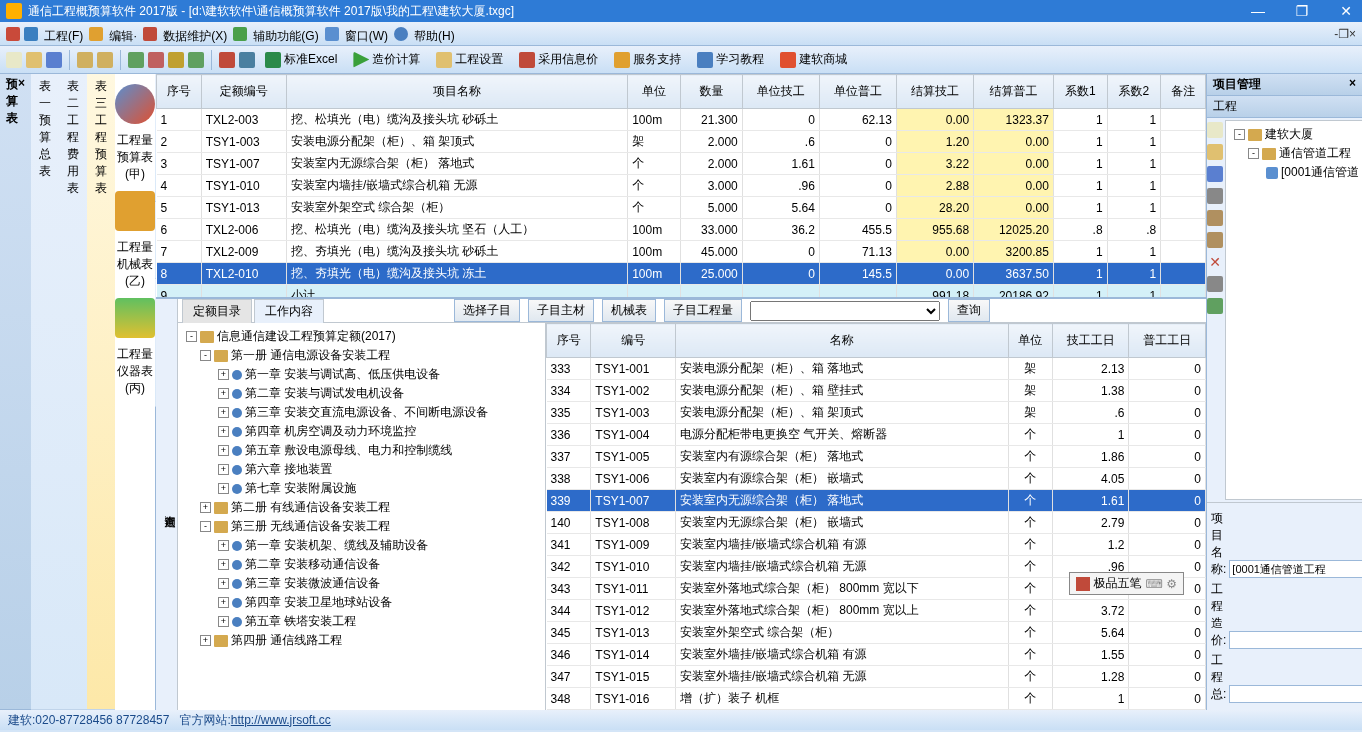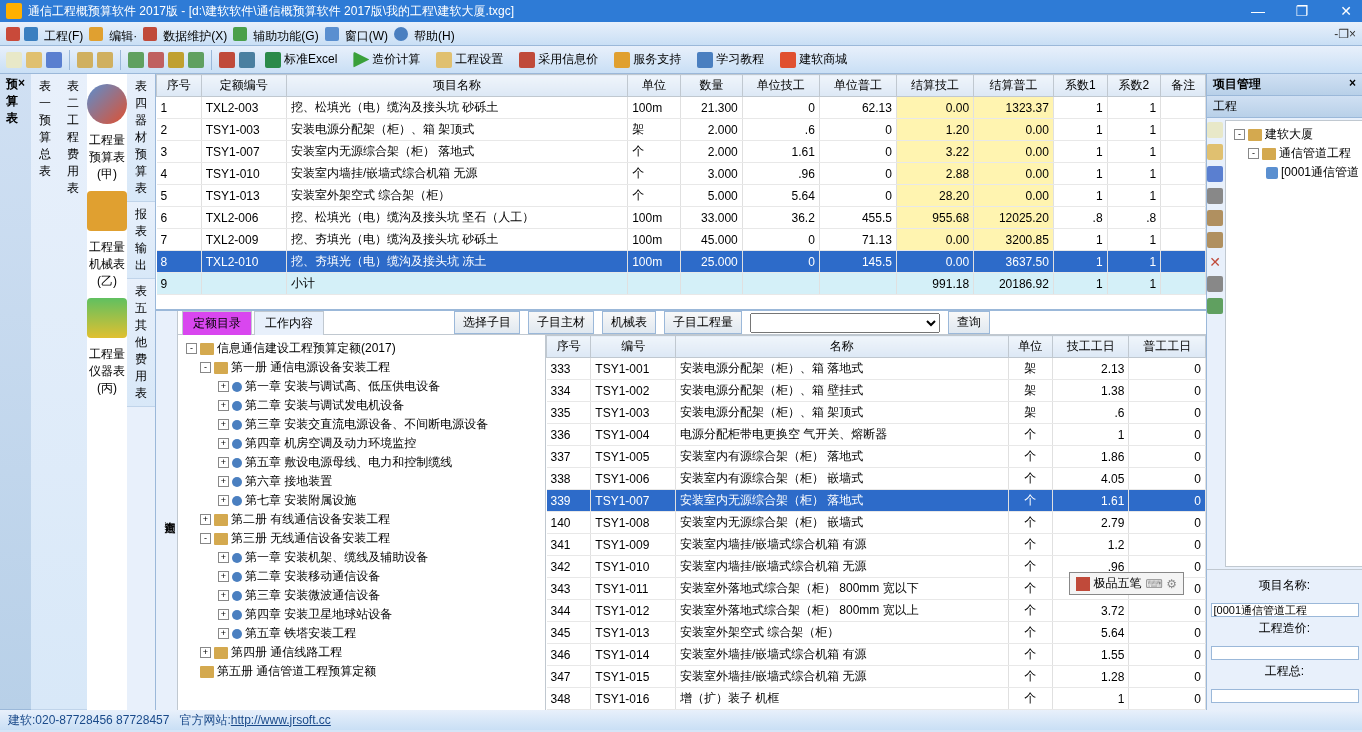--- a/index.html
+++ b/index.html
@@ -20,48 +20,48 @@
 .leftpanel { width: 156px; background: #e8f0fb; border-right: 1px solid #9bb8d9; display: flex; }
 .lp-header { background: linear-gradient(#d0e0f3, #b8d0e8); padding: 2px 6px; border-bottom: 1px solid #9bb8d9; display: flex; justify-content: space-between; font-weight: bold; }
 .lp-item { padding: 4px 8px; border-bottom: 1px solid #c0d4ea; cursor: pointer; background: linear-gradient(#e8f0fb, #d8e8f8); }
 .lp-item.active { background: linear-gradient(#fff8e0, #fde8a8); }
 .lp-iconarea { flex: 1; background: #fff; display: flex; flex-direction: column; align-items: center; padding-top: 10px; gap: 8px; }
 .lp-bigicon { width: 40px; height: 40px; border-radius: 4px; }
 .lp-iconlabel { text-align: center; }
 .centerpanel { flex: 1; display: flex; flex-direction: column; background: #fff; }
 .topgrid { height: 254px; overflow: auto; border-bottom: 2px solid #9bb8d9; }
 table { border-collapse: collapse; width: 100%; }
-th { background: linear-gradient(#f0f5fb, #dce8f5); border: 1px solid #c0c8d0; padding: 2px 4px; font-weight: normal; text-align: center; position: sticky; top: 0; }
+th { background: linear-gradient(#f0f5fb, #dce8f5); border: 1px solid #c0c8d0; padding: 8px 4px; font-weight: normal; text-align: center; position: sticky; top: 0; }
 td { border-right: 1px solid #e0e0e0; border-bottom: 1px solid #e8e8e8; padding: 2px 4px; white-space: nowrap; }
 tr.selrow td { background: #2d6bc9; color: #fff; }
 tr.nextrow td { background: #d4f0f8; }
 td.num { text-align: right; }
 td.hl { background: #fff4b0; }
 .bottomarea { flex: 1; display: flex; }
 .vtabs { width: 22px; background: #e8f0fb; border-right: 1px solid #c0c8d0; display: flex; flex-direction: column; align-items: center; padding-top: 4px; font-size: 11px; writing-mode: vertical-rl; }
 .bottomcontent { flex: 1; display: flex; flex-direction: column; }
 .btabs { height: 24px; display: flex; align-items: center; border-bottom: 1px solid #c0c8d0; padding-left: 4px; gap: 2px; }
 .btab { padding: 3px 10px; border: 1px solid #c0c8d0; background: #e8f0fb; cursor: pointer; border-bottom: none; }
-.btab.active { background: #d946ef; }
+.btab.active { background: #e5e5e5; }
 .bbtn { padding: 2px 8px; border: 1px solid #9bb8d9; background: linear-gradient(#f8f8f8, #e0e8f0); cursor: pointer; margin-left: 6px; }
 .bselect { width: 190px; height: 20px; margin-left: 6px; }
 .bottommain { flex: 1; display: flex; }
 .treepanel { width: 368px; border-right: 1px solid #c0c8d0; overflow: auto; padding: 4px; }
 .tnode { padding: 1px 0 1px 4px; cursor: pointer; white-space: nowrap; display: flex; align-items: center; gap: 3px; }
 .tnode .exp { width: 11px; height: 11px; border: 1px solid #888; display: inline-flex; align-items: center; justify-content: center; font-size: 9px; line-height: 1; }
 .ticon-book { width: 14px; height: 12px; background: #d4a94f; display: inline-block; border-radius: 1px; }
 .ticon-node { width: 10px; height: 10px; background: #4a7fc0; display: inline-block; border-radius: 50%; }
 .detailgrid { flex: 1; overflow: auto; }
 .rightpanel { width: 156px; background: #e8f0fb; border-left: 1px solid #9bb8d9; display: flex; flex-direction: column; }
 .rp-header { background: linear-gradient(#d0e0f3, #b8d0e8); padding: 2px 6px; border-bottom: 1px solid #9bb8d9; display: flex; justify-content: space-between; font-weight: bold; }
 .rp-tree { flex: 1; background: #fff; padding: 4px; margin: 2px; border: 1px solid #c0c8d0; }
 .rp-side { width: 24px; display: flex; flex-direction: column; gap: 6px; align-items: center; padding-top: 4px; }
 .rp-main { display: flex; flex: 1; }
 .rp-bottom { padding: 4px; border-top: 1px solid #c0c8d0; }
-.rp-field { display: flex; align-items: center; margin: 3px 0; gap: 9px; flex-direction: column; }
+.rp-field { display: flex; align-items: flex-end; margin: 3px 0; gap: 3px; }
 .rp-field input { flex: 1; border: 1px solid #9bb8d9; height: 18px; font-size: 11px; padding: 0 2px; }
 .ime { position: absolute; right: 178px; top: 572px; background: #f4f4f4; border: 1px solid #888; padding: 2px 6px; display: flex; align-items: center; gap: 4px; font-size: 11px; }
 .statusbar { height: 20px; background: linear-gradient(#e8f0fb, #c9dff5); display: flex; align-items: center; padding: 0 8px; font-size: 11px; color: #1a4a8a; gap: 10px; }
 .statusbar a { color: #1a4a8a; text-decoration: underline; }
 .lp-bottom .lp-item { font-size: 12px; }
 </style>
 </head>
 <body>
 
 <div class="titlebar">
@@ -140,20 +140,21 @@
 </div>
 
 <div class="main">
   <div class="leftpanel">
     <div class="lp-header">
         <span>预算表</span>
         <span>×</span>
       </div>
     <div class="lp-item">表一 预算总表</div>
     <div class="lp-item">表二 工程费用表</div>
+    <div class="lp-item active">表三 工程预算表</div>
     <div class="lp-iconarea">
       <div class="lp-bigicon" style="background:linear-gradient(135deg,#5a8fd0,#e05030);border-radius:50%"></div>
       <div class="lp-iconlabel">工程量预算表(甲)</div>
       <div class="lp-bigicon" style="background:#e0a030"></div>
       <div class="lp-iconlabel">工程量机械表(乙)</div>
       <div class="lp-bigicon" style="background:linear-gradient(#60c060,#e0c030)"></div>
       <div class="lp-iconlabel">工程量仪器表(丙)</div>
     </div>
     <div class="lp-bottom">
       <div class="lp-item">表四 器材预算表</div>
@@ -335,21 +336,20 @@
               <div class="tnode" style="padding-left:36px"><span class="exp">+</span><span class="ticon-node"></span> 第六章 接地装置</div>
               <div class="tnode" style="padding-left:36px"><span class="exp">+</span><span class="ticon-node"></span> 第七章 安装附属设施</div>
               <div class="tnode" style="padding-left:18px"><span class="exp">+</span><span class="ticon-book"></span> 第二册 有线通信设备安装工程</div>
               <div class="tnode" style="padding-left:18px"><span class="exp">-</span><span class="ticon-book"></span> 第三册 无线通信设备安装工程</div>
               <div class="tnode" style="padding-left:36px"><span class="exp">+</span><span class="ticon-node"></span> 第一章 安装机架、缆线及辅助设备</div>
               <div class="tnode" style="padding-left:36px"><span class="exp">+</span><span class="ticon-node"></span> 第二章 安装移动通信设备</div>
               <div class="tnode" style="padding-left:36px"><span class="exp">+</span><span class="ticon-node"></span> 第三章 安装微波通信设备</div>
               <div class="tnode" style="padding-left:36px"><span class="exp">+</span><span class="ticon-node"></span> 第四章 安装卫星地球站设备</div>
               <div class="tnode" style="padding-left:36px"><span class="exp">+</span><span class="ticon-node"></span> 第五章 铁塔安装工程</div>
               <div class="tnode" style="padding-left:18px"><span class="exp">+</span><span class="ticon-book"></span> 第四册 通信线路工程</div>
-              <div class="tnode" style="padding-left:18px"><span class="ticon-book"></span> 第五册 通信管道工程预算定额</div>
             </div>
           <div class="detailgrid">
             <table id="detailtable">
                 <tbody>
                   <tr>
                     <th>序号</th>
                     <th>编号</th>
                     <th>名称</th>
                     <th>单位</th>
                     <th>技工工日</th>

